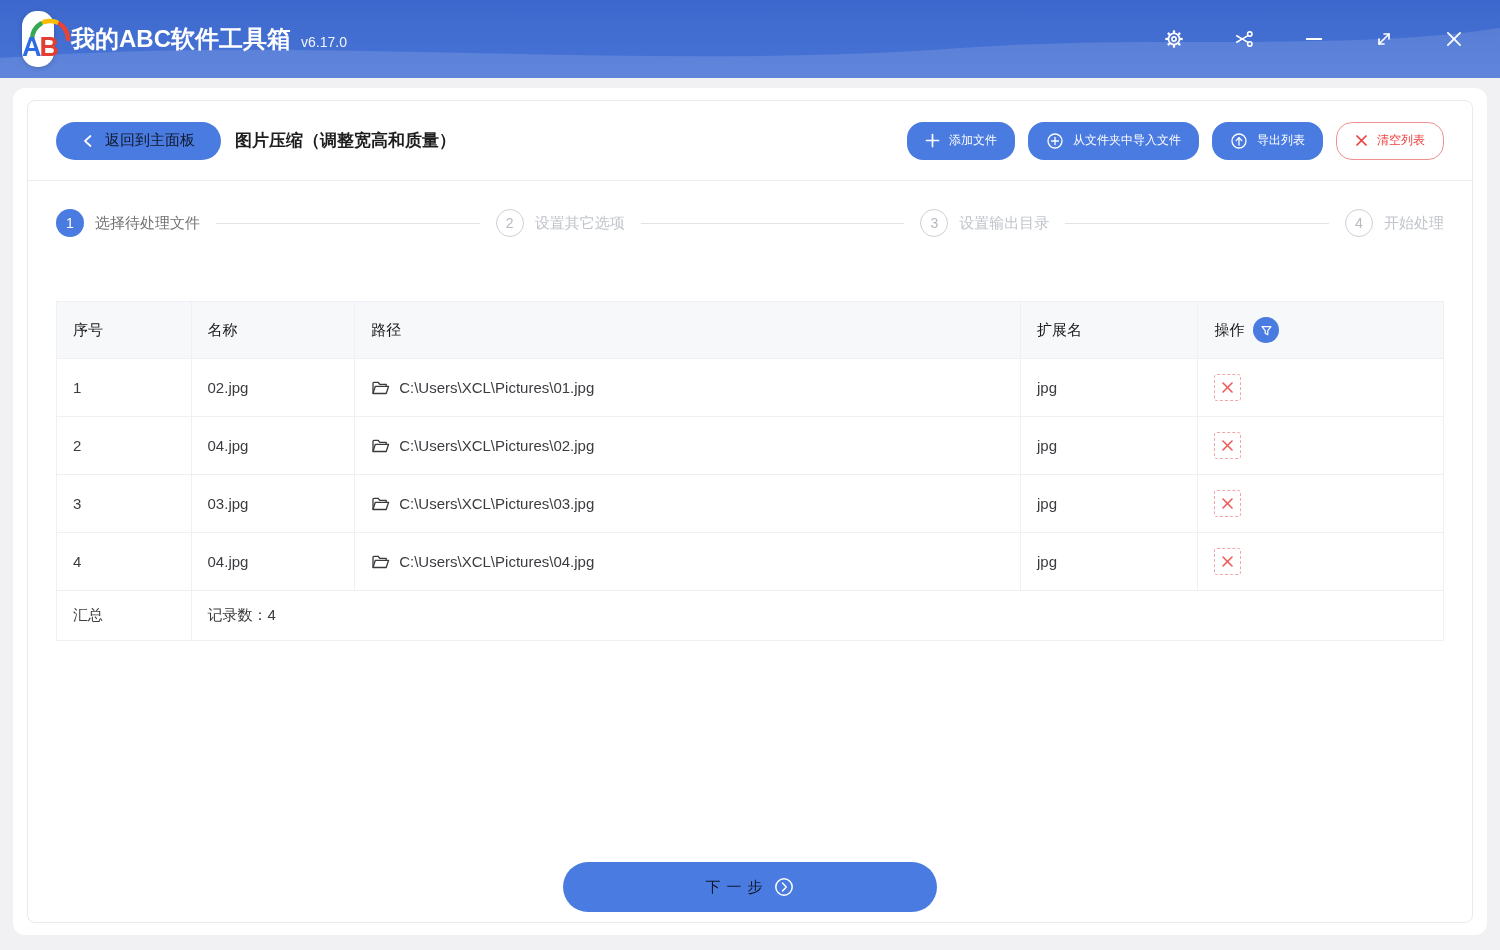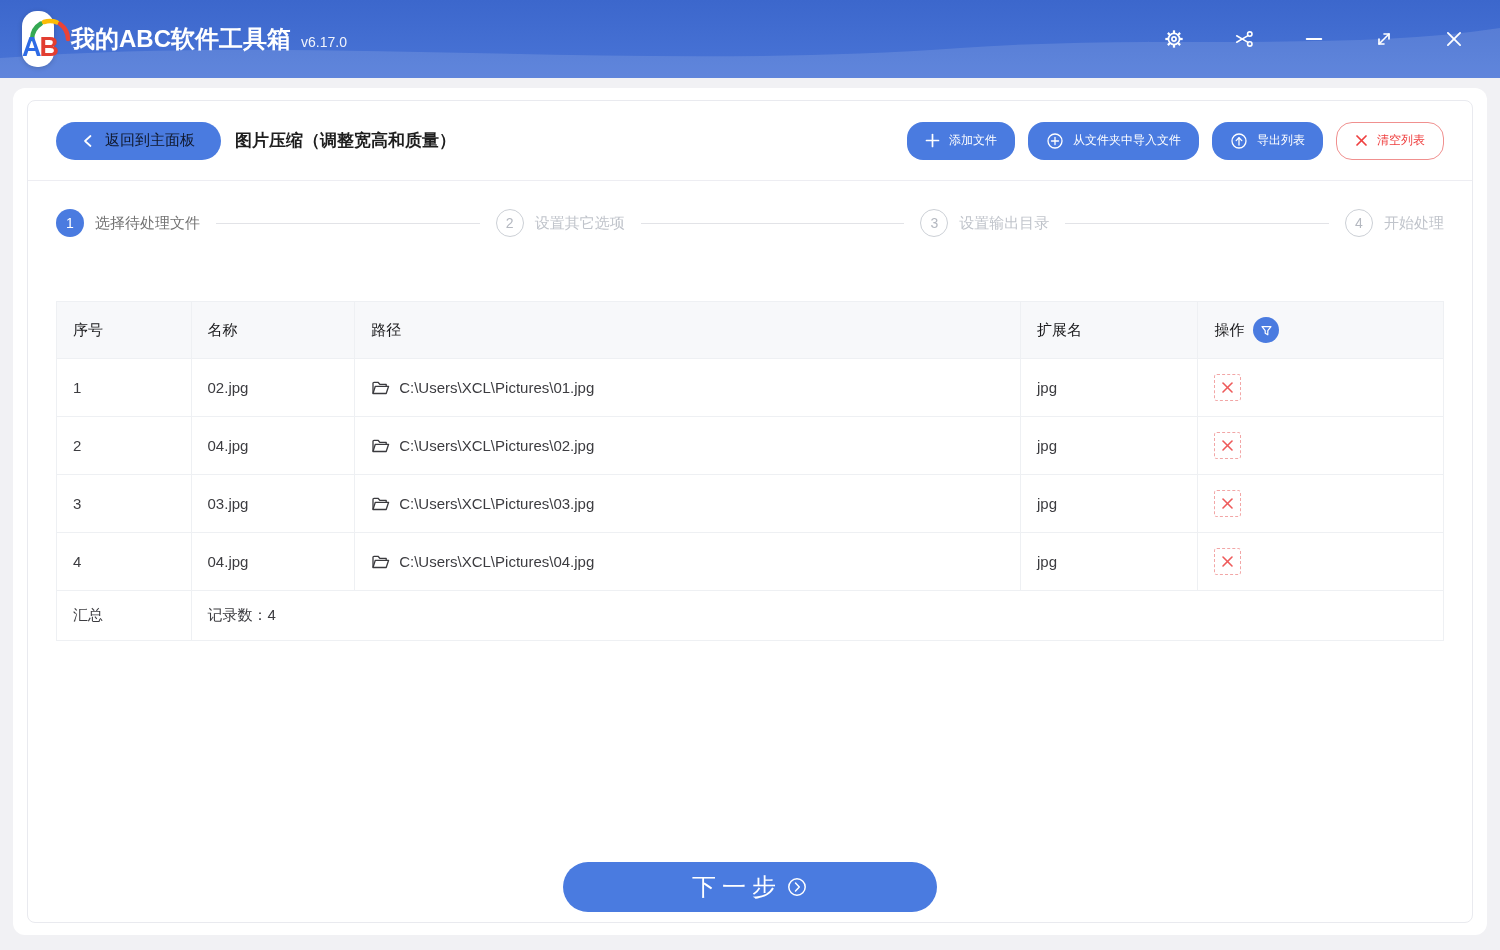--- a/index.html
+++ b/index.html
@@ -51,21 +51,21 @@
   th { background:#f7f8fa; color:#18181a; font-weight:normal; padding:15px 16px; }
   td { padding:15px 16px; color:#3c3c40; }
   col.c-index { width:9.7%; } col.c-name { width:11.8%; } col.c-path { width:48%; }
   col.c-ext { width:12.8%; } col.c-action { width:17.7%; }
   .path-cell { display:flex; align-items:center; gap:9px; }
   .op-header { display:flex; align-items:center; gap:9px; }
   .filter-btn { width:26px; height:26px; border-radius:50%; background:#4a7be0; display:inline-flex; align-items:center; justify-content:center; cursor:pointer; }
   .del-btn { width:27px; height:27px; border:1px dashed #f2a6a6; border-radius:3px; background:#fff; display:flex; align-items:center; justify-content:center; cursor:pointer; }
 
   
-  .next-btn { position:absolute; left:50%; transform:translateX(-50%); bottom:10px; width:374px; height:50px; border-radius:25px; background:#4a7be0; color:#ffffff; font-size:24px; letter-spacing:6px; display:flex; align-items:center; justify-content:center; gap:6px; cursor:pointer; border:none; }
+  .next-btn { position:absolute; left:50%; transform:translateX(-50%); bottom:10px; width:374px; height:50px; border-radius:25px; background:#4a7be0; color:#0f172a; font-size:15px; letter-spacing:6px; display:flex; align-items:center; justify-content:center; gap:6px; cursor:pointer; border:none; }
   .next-btn svg { margin-left:-2px; }
 </style>
 </head>
 <body>
 
 <div class="app">
 
   <div class="titlebar">
     <svg class="titlebar-wave" viewBox="0 0 1500 78" preserveAspectRatio="none">
       <path d="M0,58 C320,34 620,72 960,48 C1160,34 1340,52 1500,28 L1500,78 L0,78 Z" fill="rgba(255,255,255,0.12)"></path>

